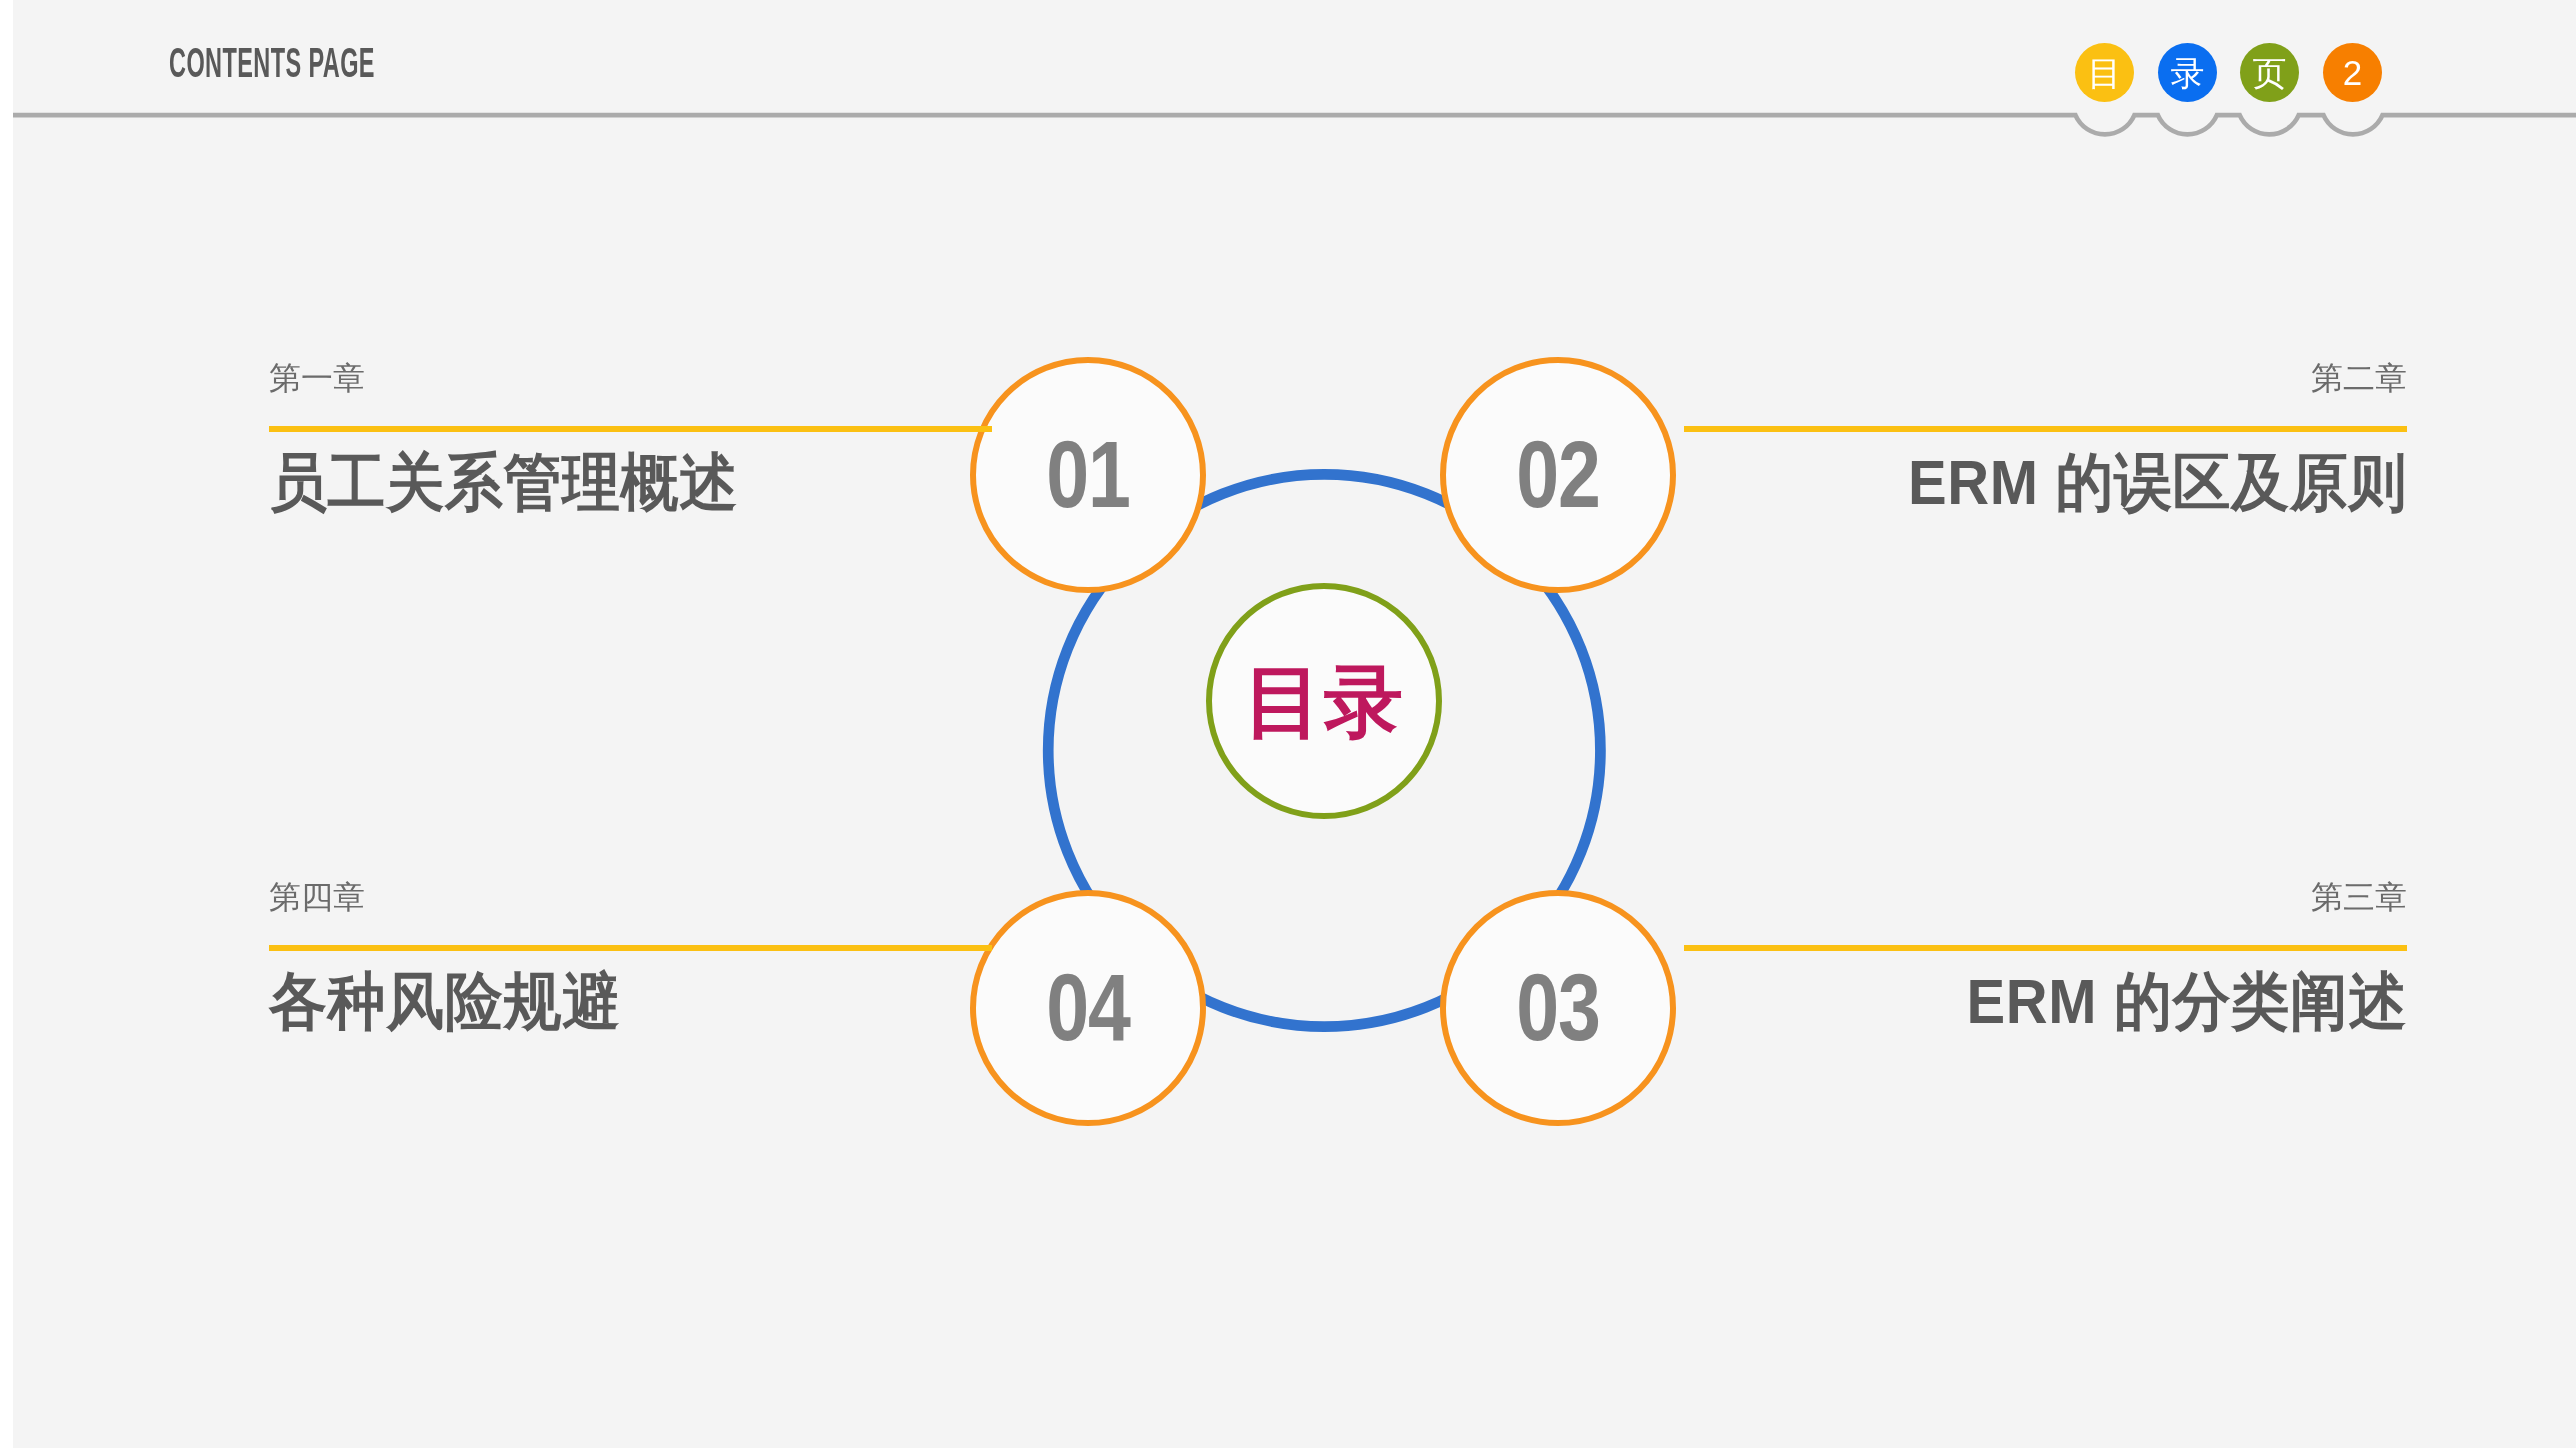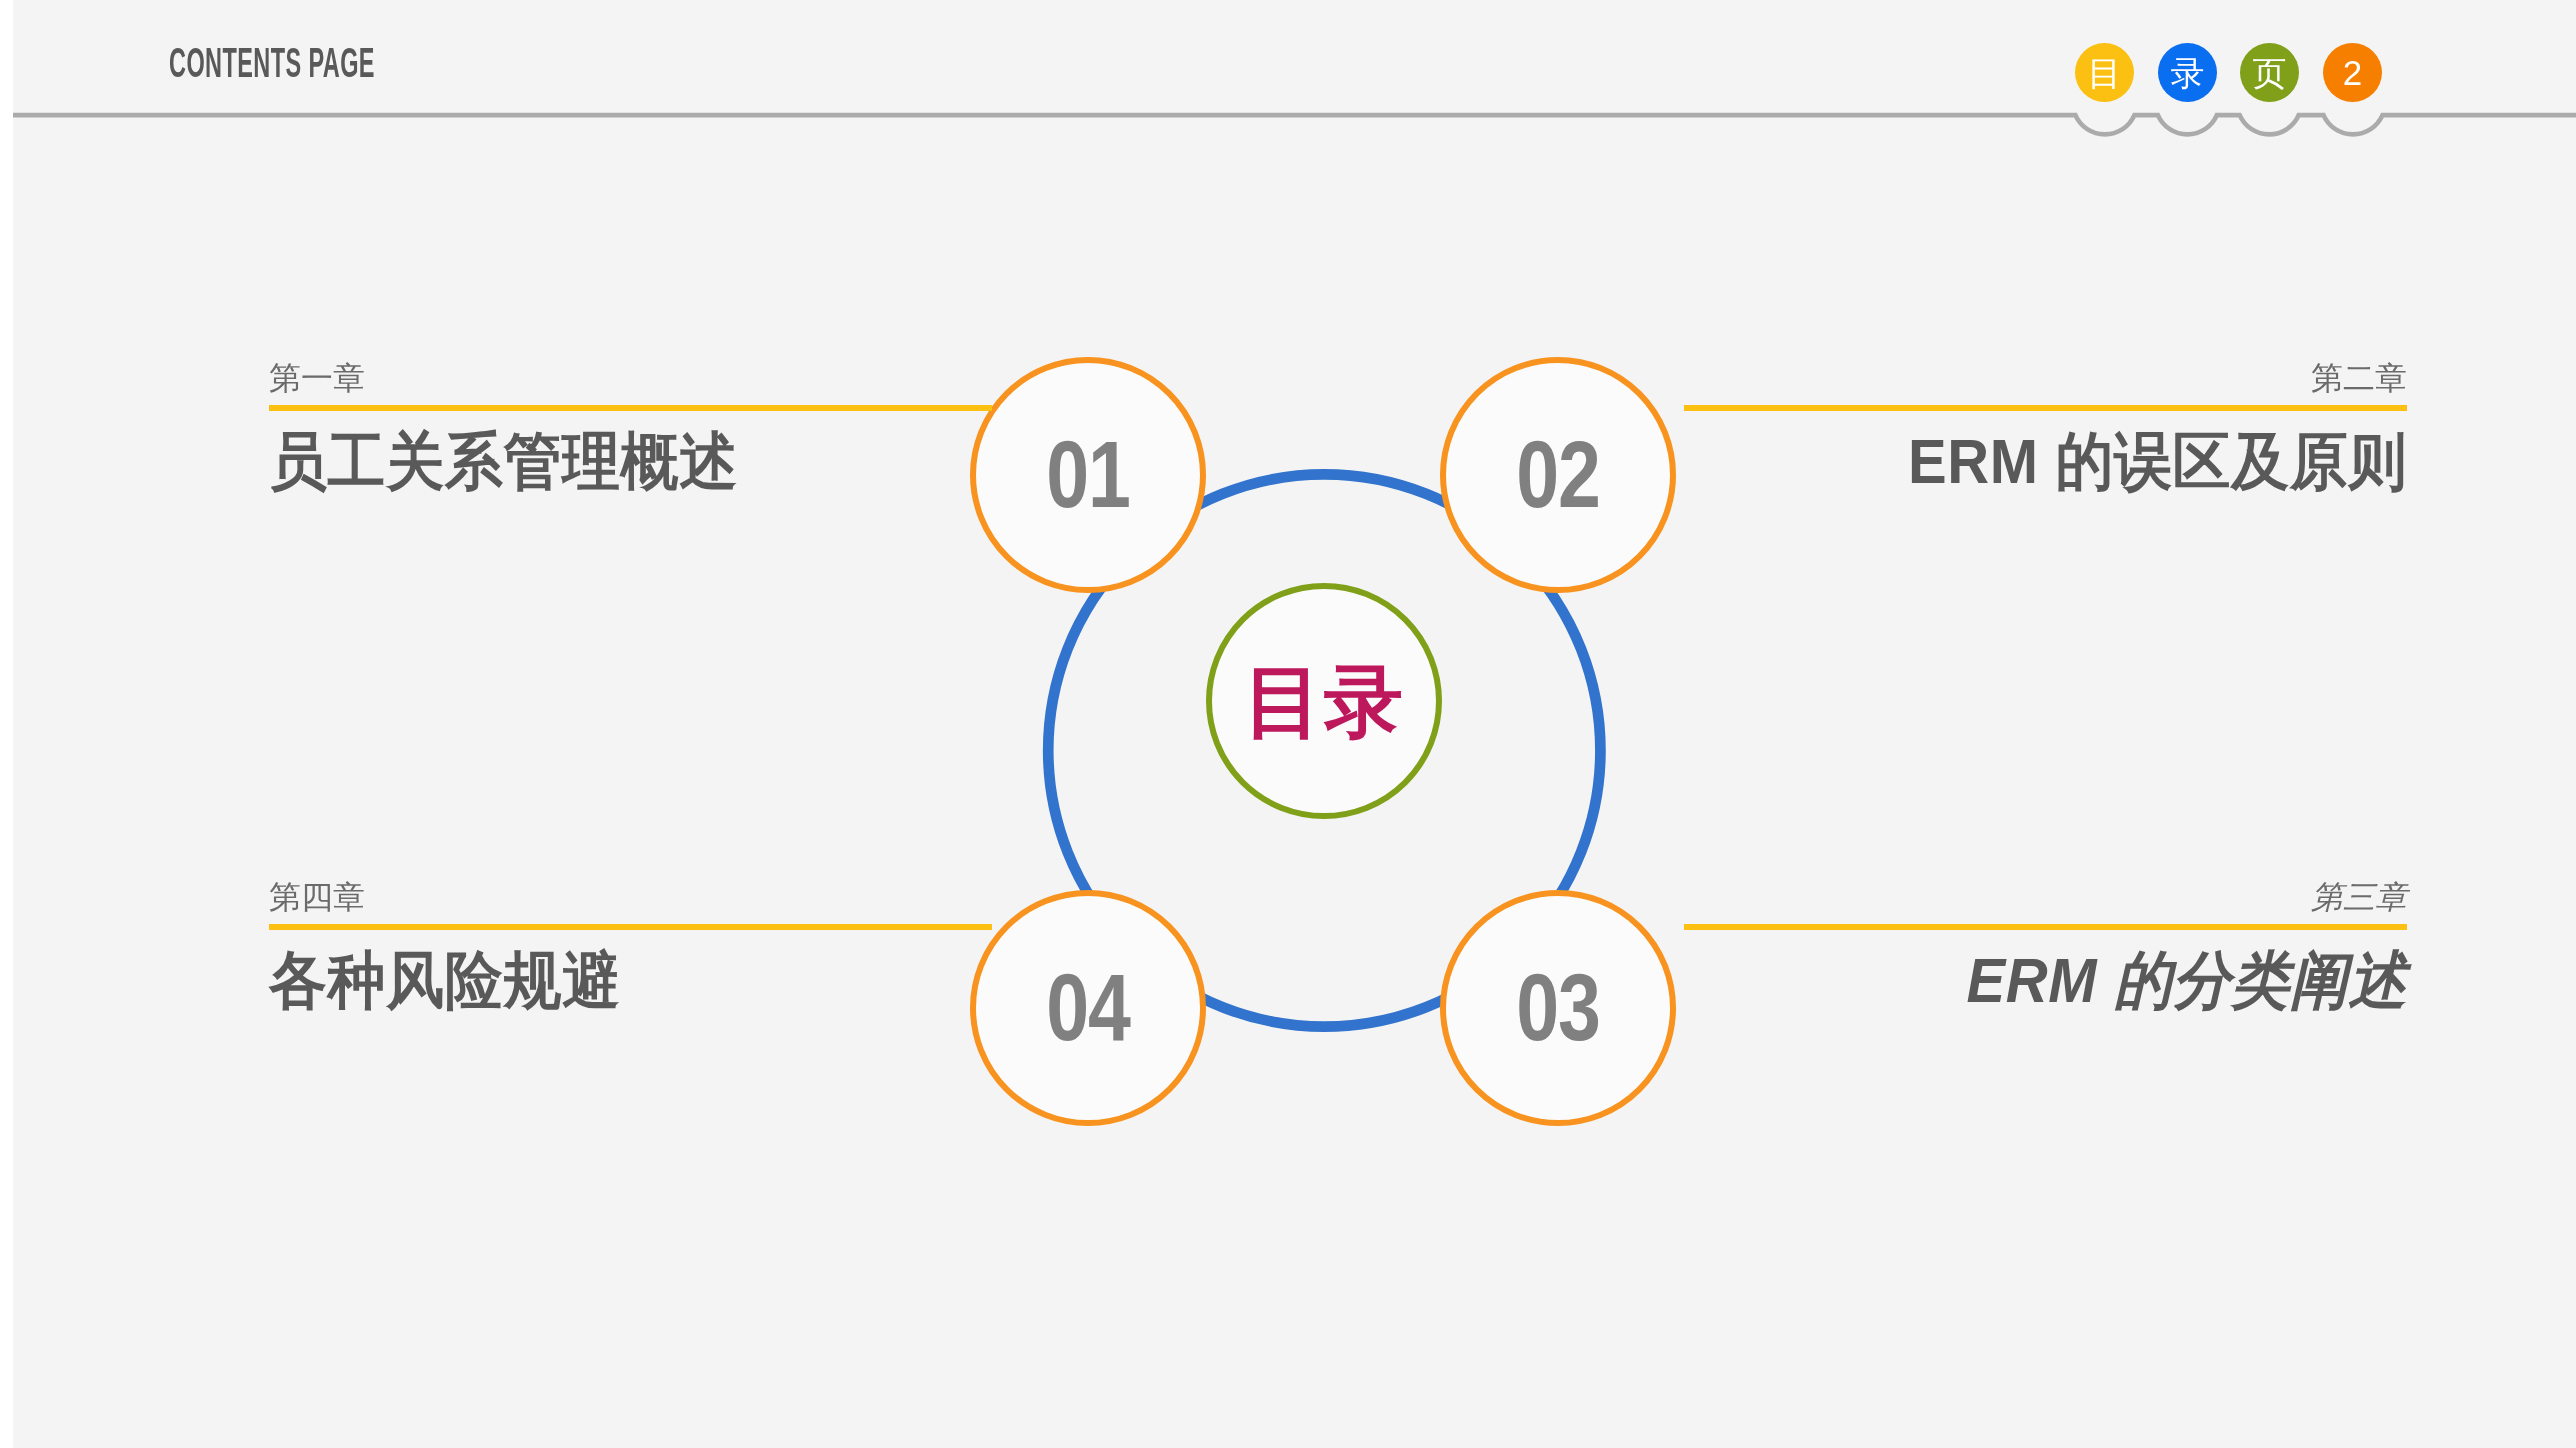--- a/index.html
+++ b/index.html
@@ -116,27 +116,27 @@
   
   .block {
     position: absolute;
     width: 723px;
   }
   .block.left  { left: 256px;  text-align: left; }
   .block.right { left: 1671px; text-align: right; }
   #block-1 { top: 362px; }
   #block-2 { top: 362px; }
   #block-3 { top: 881px; }
-  #block-4 { top: 881px; font-style: italic; }
+  #block-4 { top: 881px; }
 
   .chapter {
     font-size: 32px;
     color: #6b6b6b;
     line-height: 1;
-    padding-bottom: 11px;
+    padding-bottom: 32px;
     white-space: nowrap;
   }
   .rule {
     height: 6px;
     background: #fbc012;
     width: 100%;
   }
   .title {
     font-size: 63px;
     font-weight: bold;

